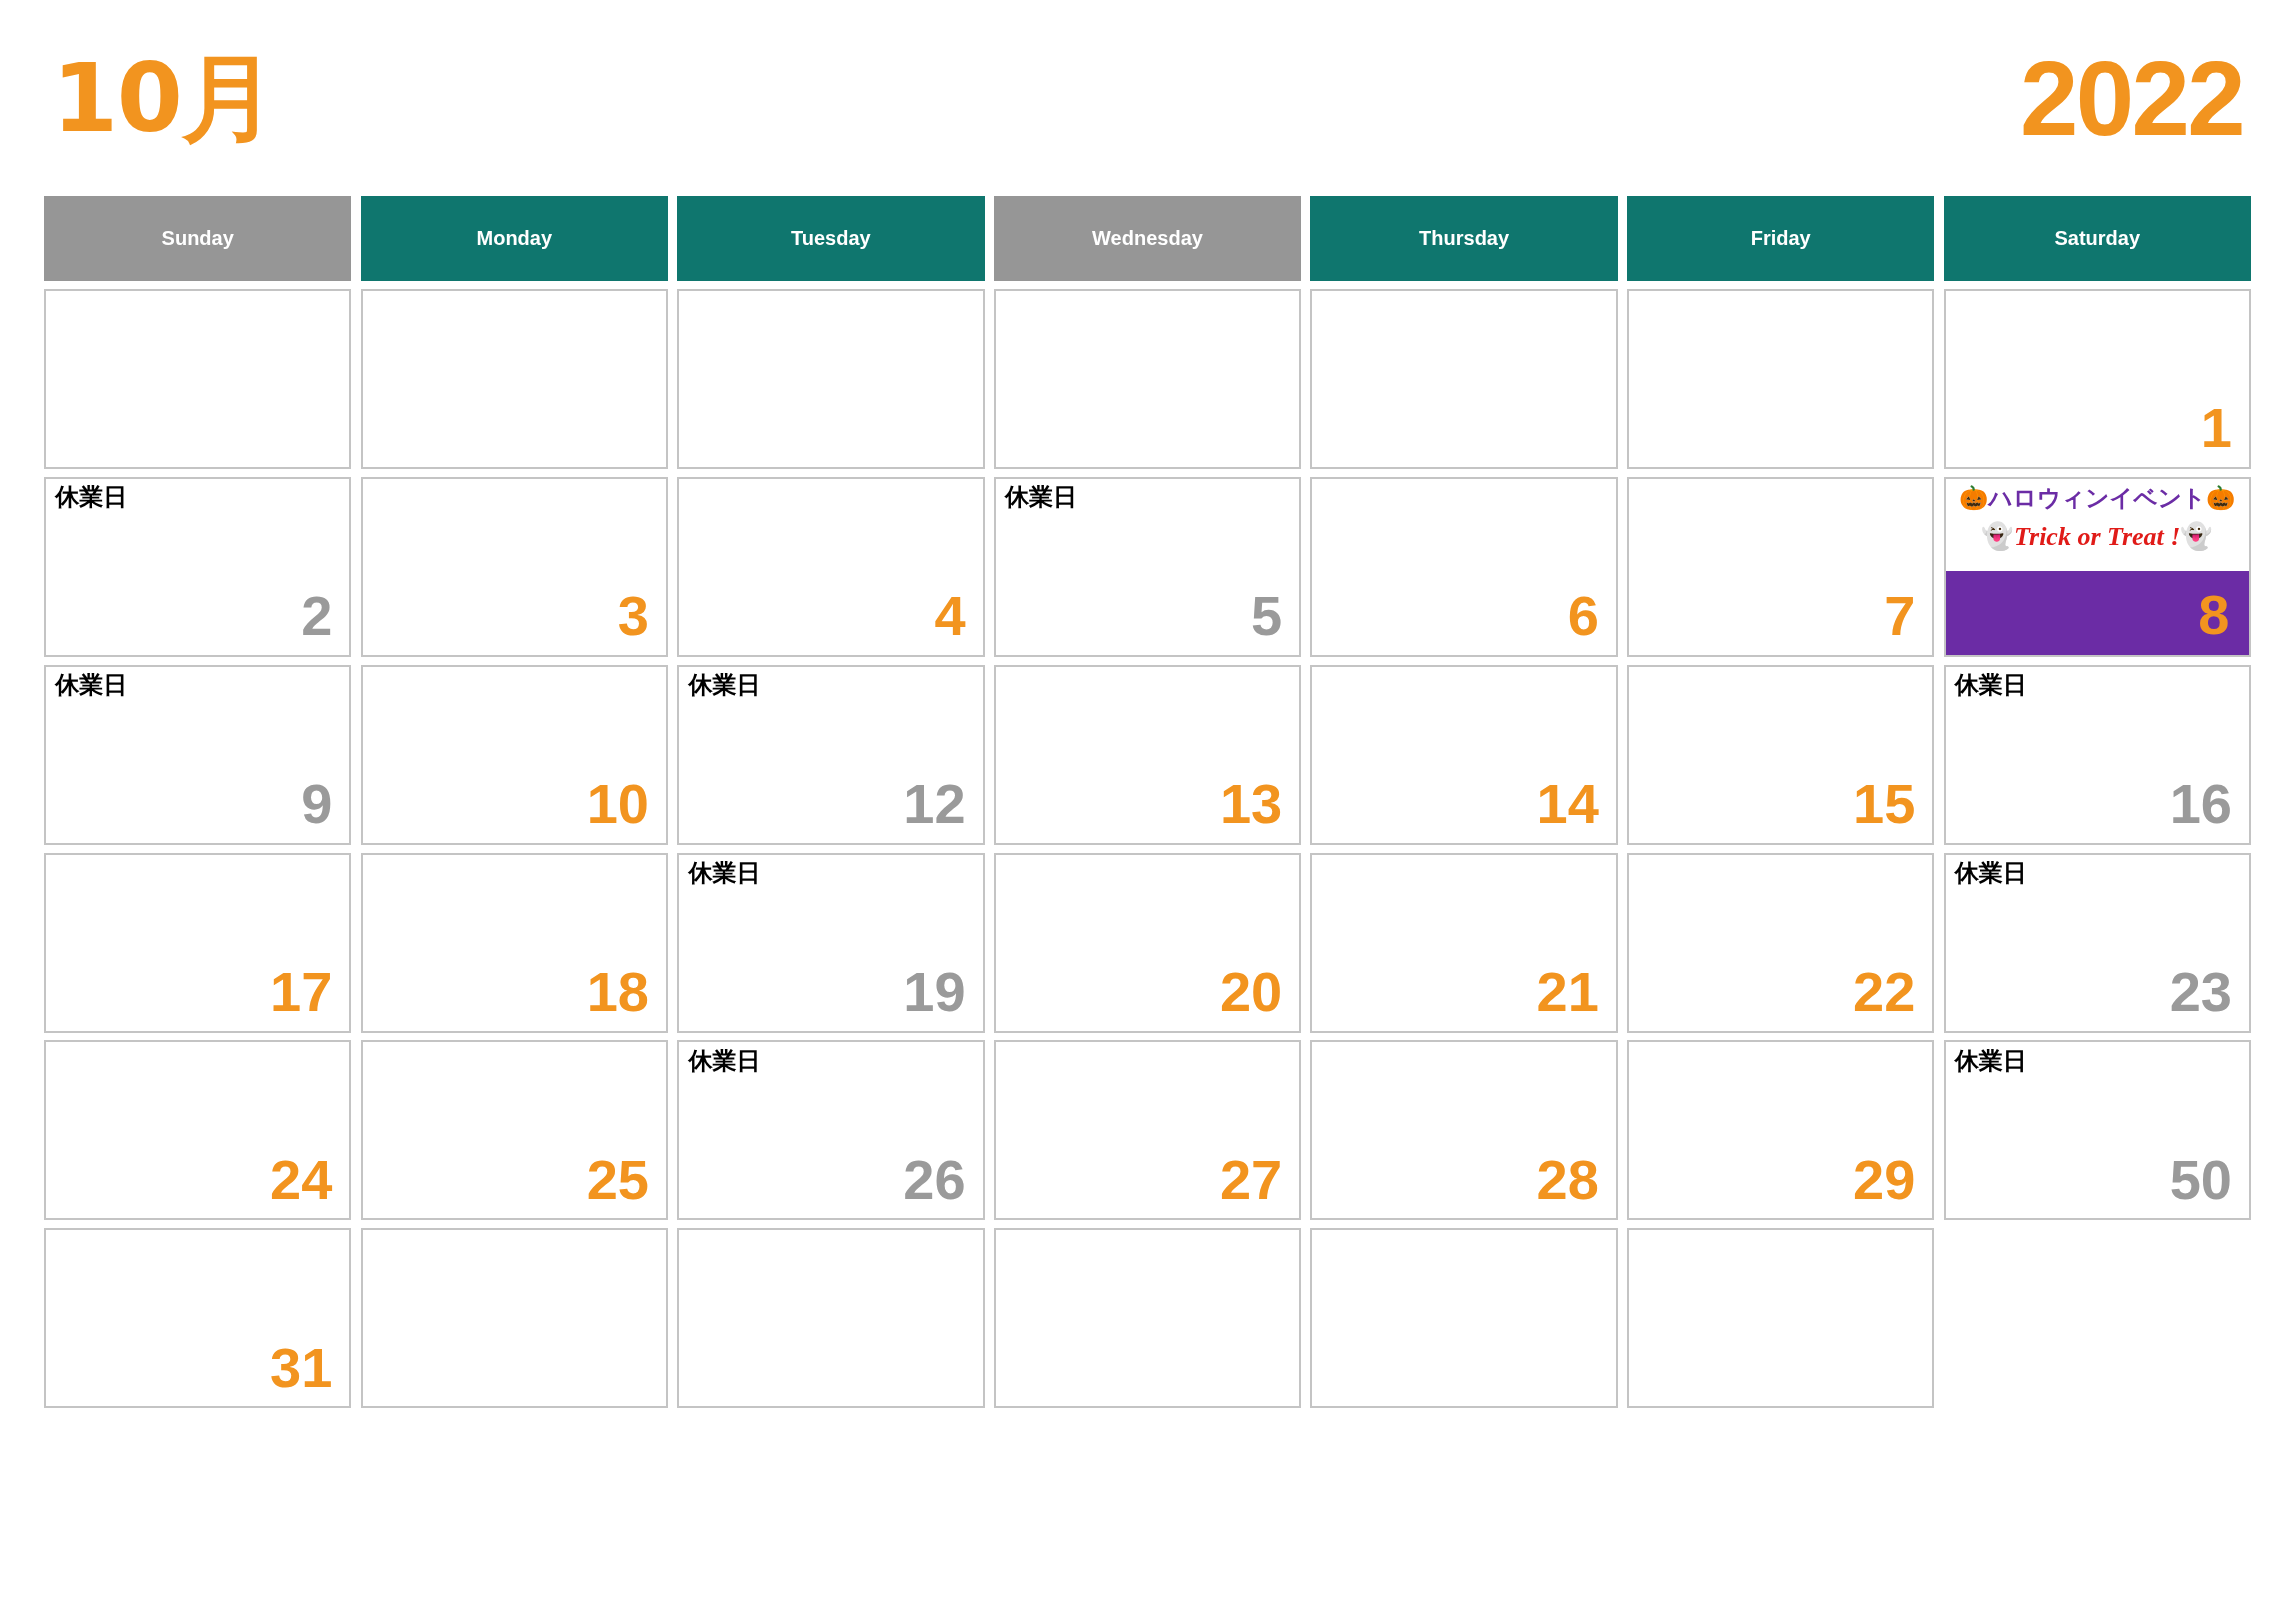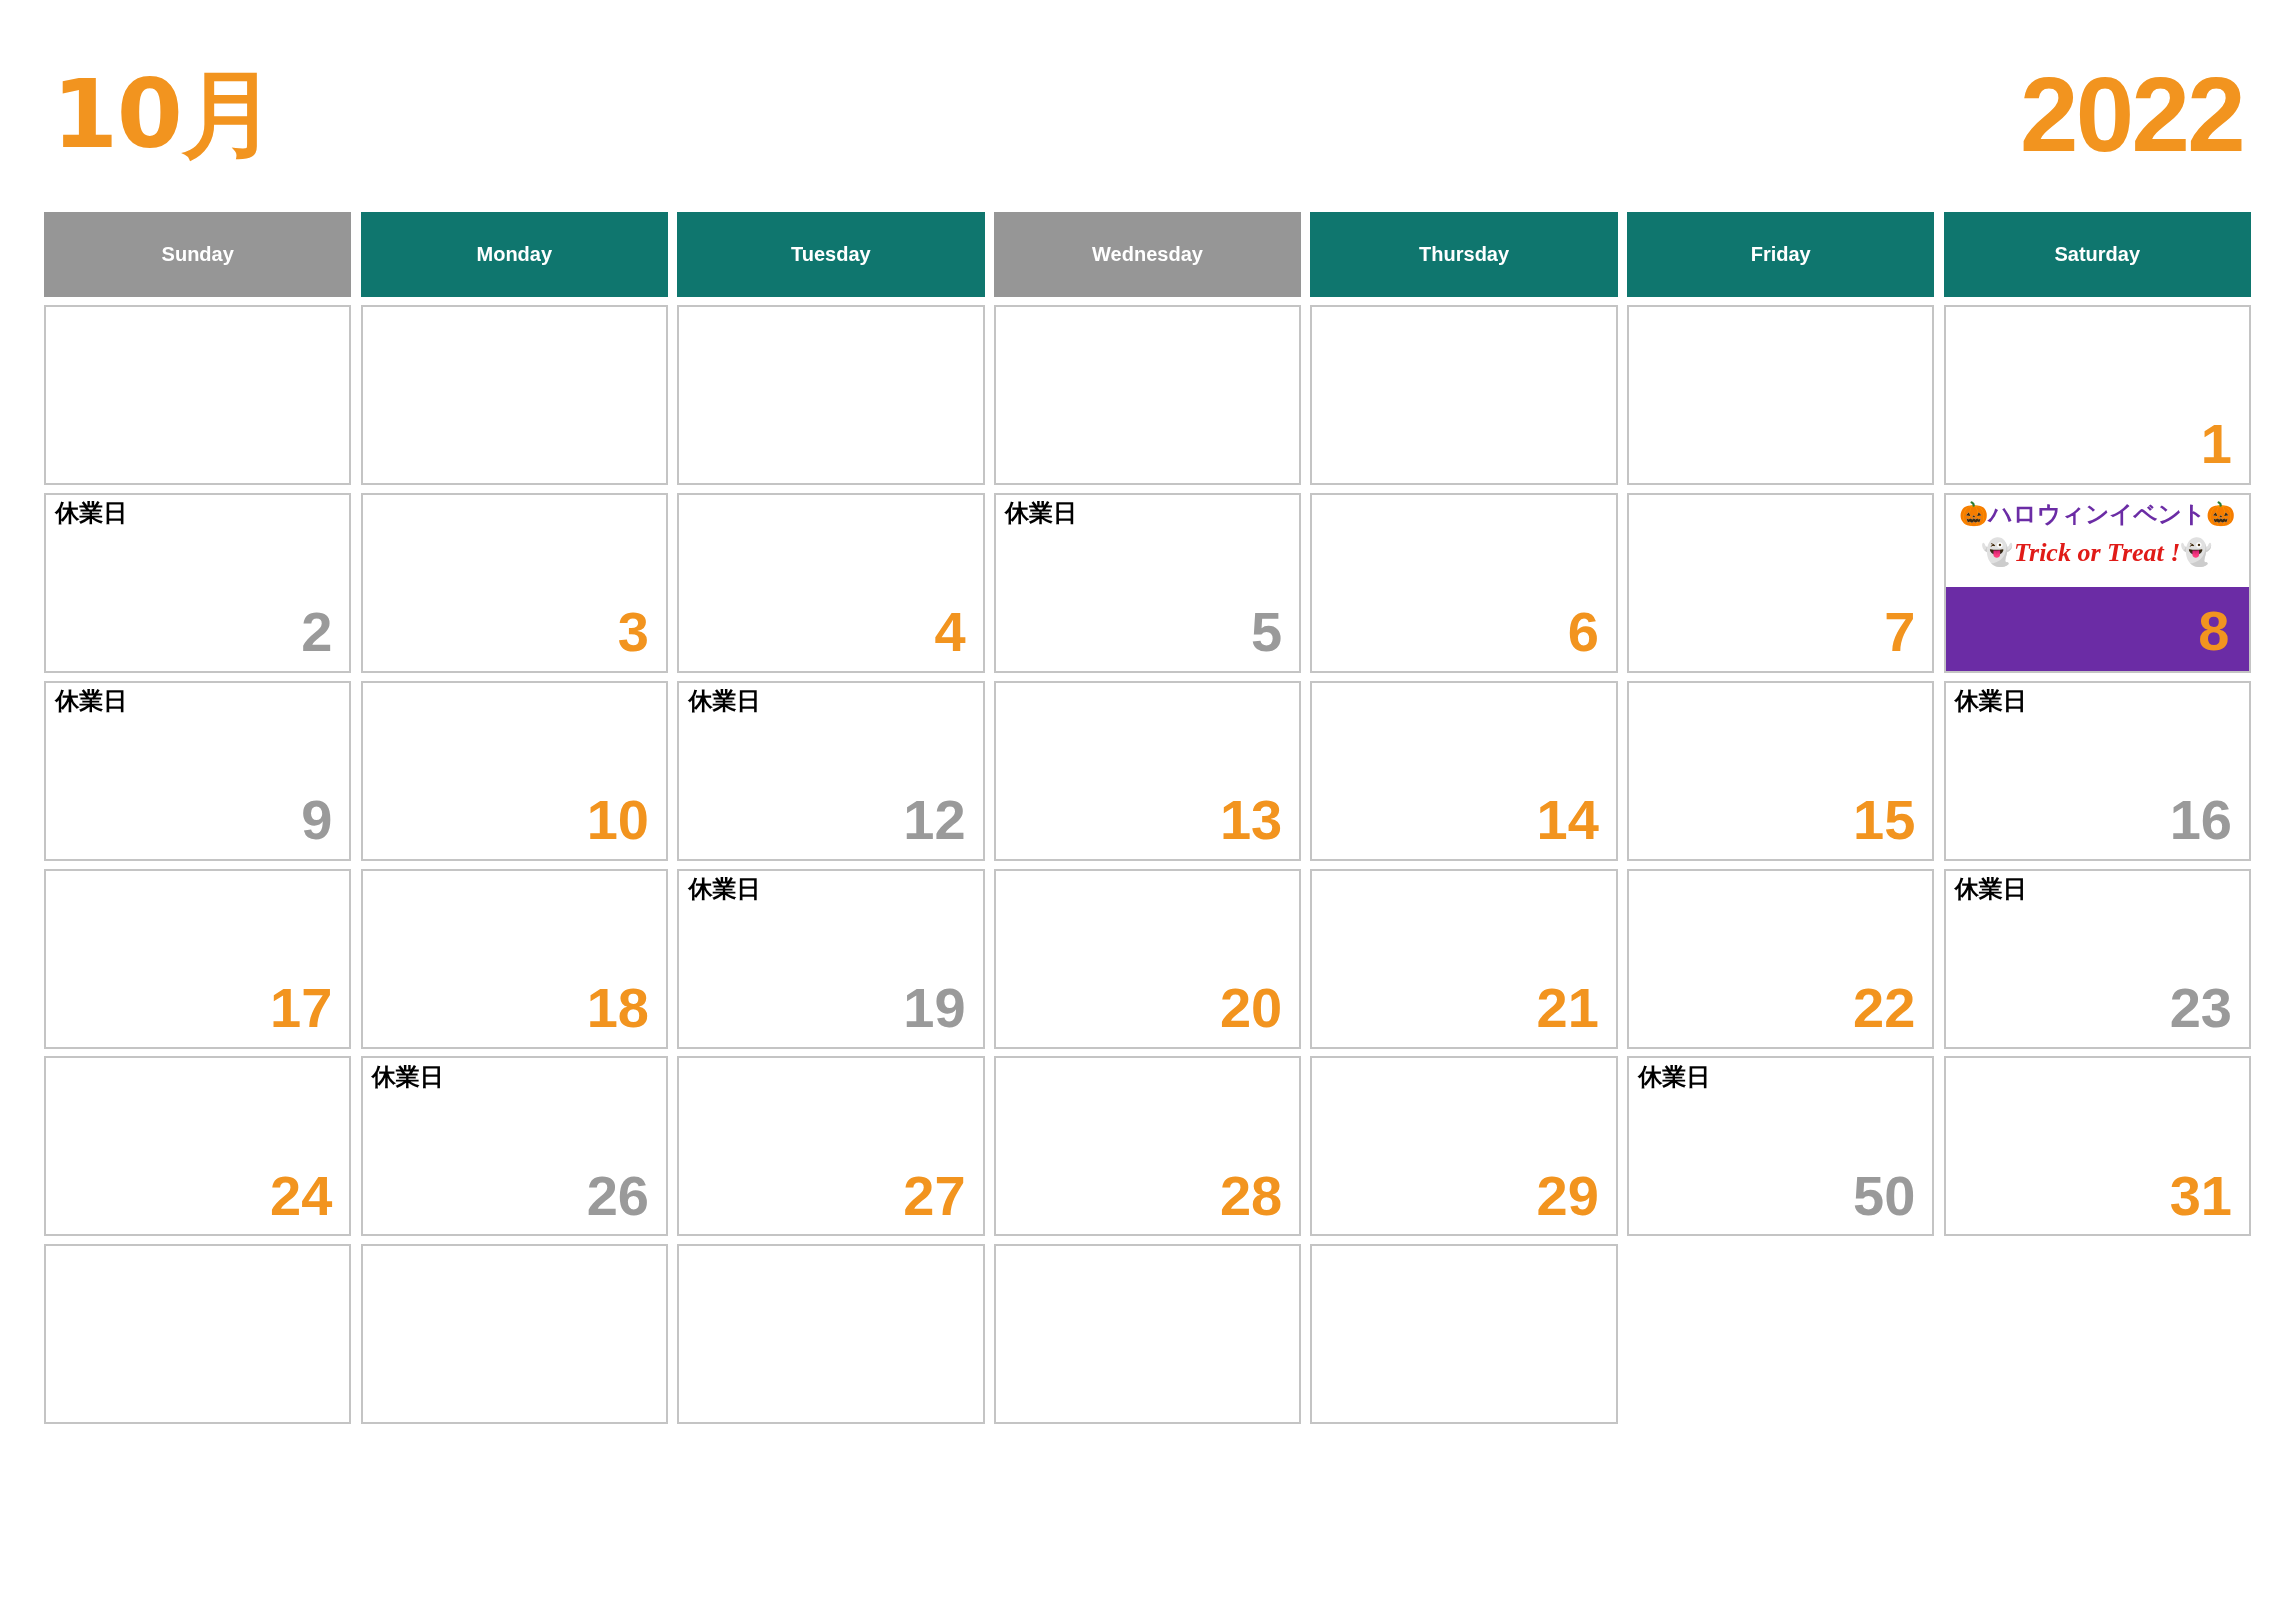--- a/index.html
+++ b/index.html
@@ -12,21 +12,21 @@
     height: 1622px;
     font-family: "Liberation Sans", "DejaVu Sans", sans-serif;
     overflow: hidden;
   }
 
   .page {
     position: relative;
     width: 2295px;
     height: 1622px;
     box-sizing: border-box;
-    padding: 16px 44px;
+    padding: 0 44px;
   }
 
   
   .title-row {
     position: relative;
     height: 196px;
     display: flex;
     align-items: center;
     justify-content: space-between;
     padding: 0 7.9px;
@@ -248,20 +248,23 @@
         <div class="daynum orange">22</div>
       </div>
       <div class="daycell">
         <div class="closed-label">休業日</div>
         <div class="daynum gray">23</div>
       </div>
       <div class="daycell">
         <div class="daynum orange">24</div>
       </div>
       <div class="daycell">
+        <div class="daynum orange">25</div>
+      </div>
+      <div class="daycell">
         <div class="closed-label">休業日</div>
         <div class="daynum gray">26</div>
       </div>
       <div class="daycell">
         <div class="daynum orange">27</div>
       </div>
       <div class="daycell">
         <div class="daynum orange">28</div>
       </div>
       <div class="daycell">

